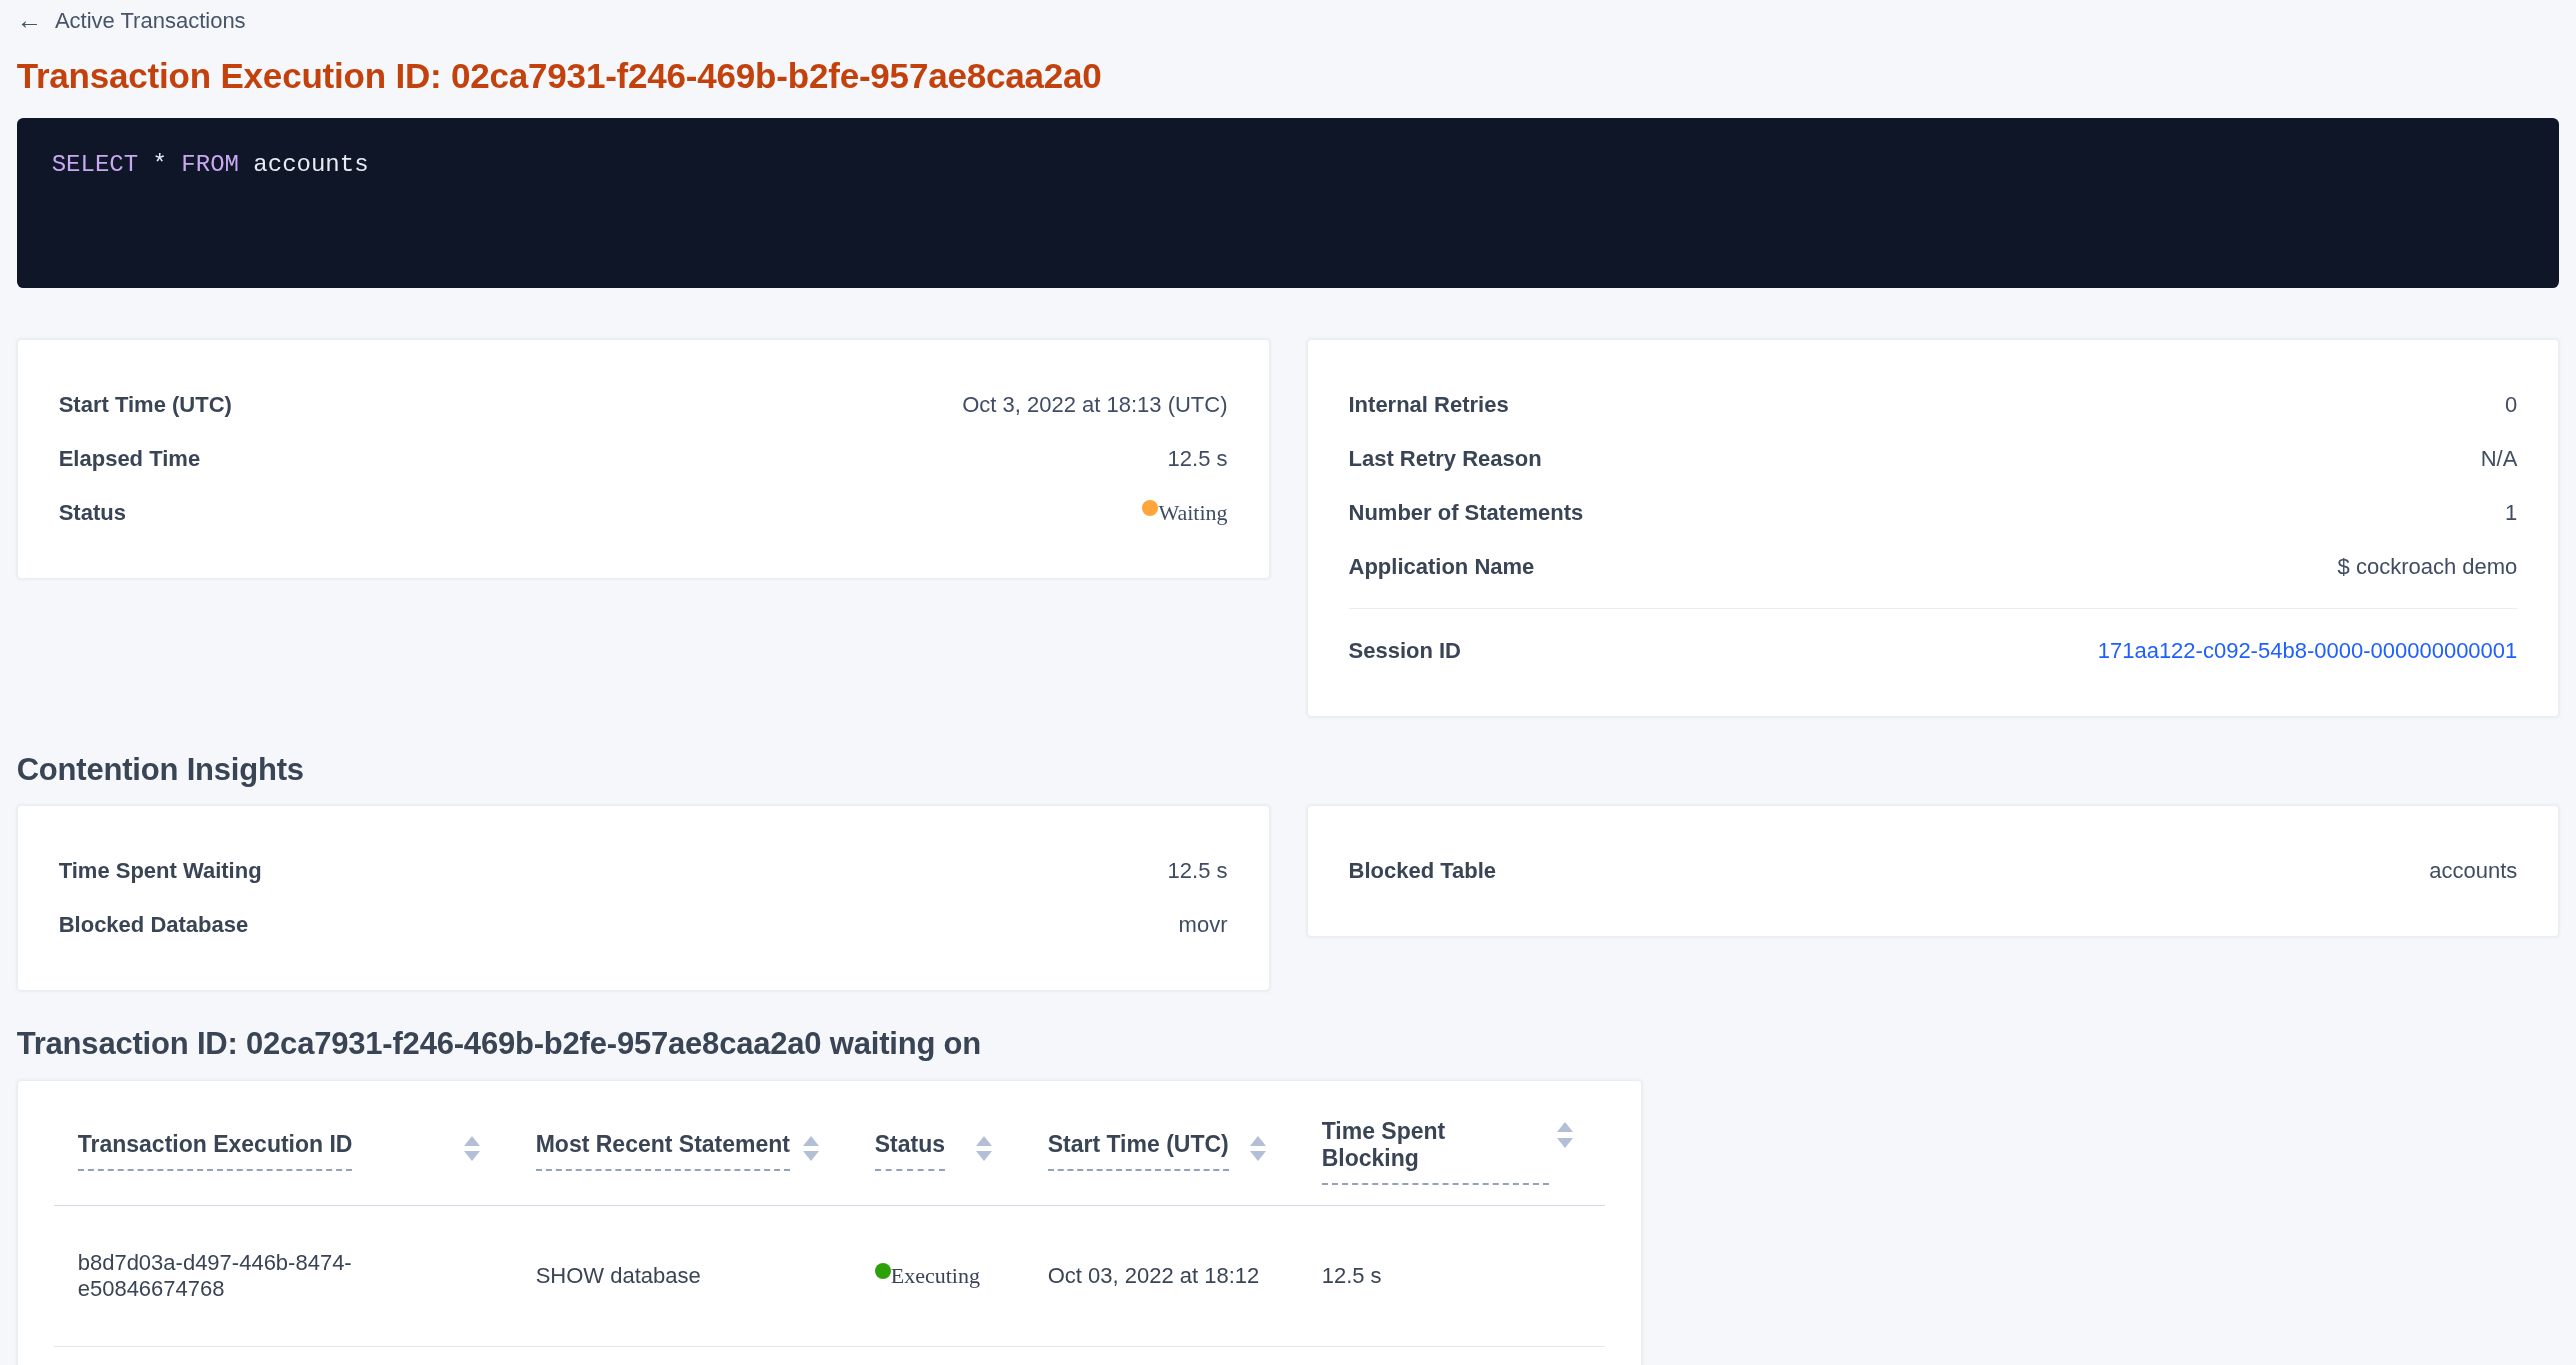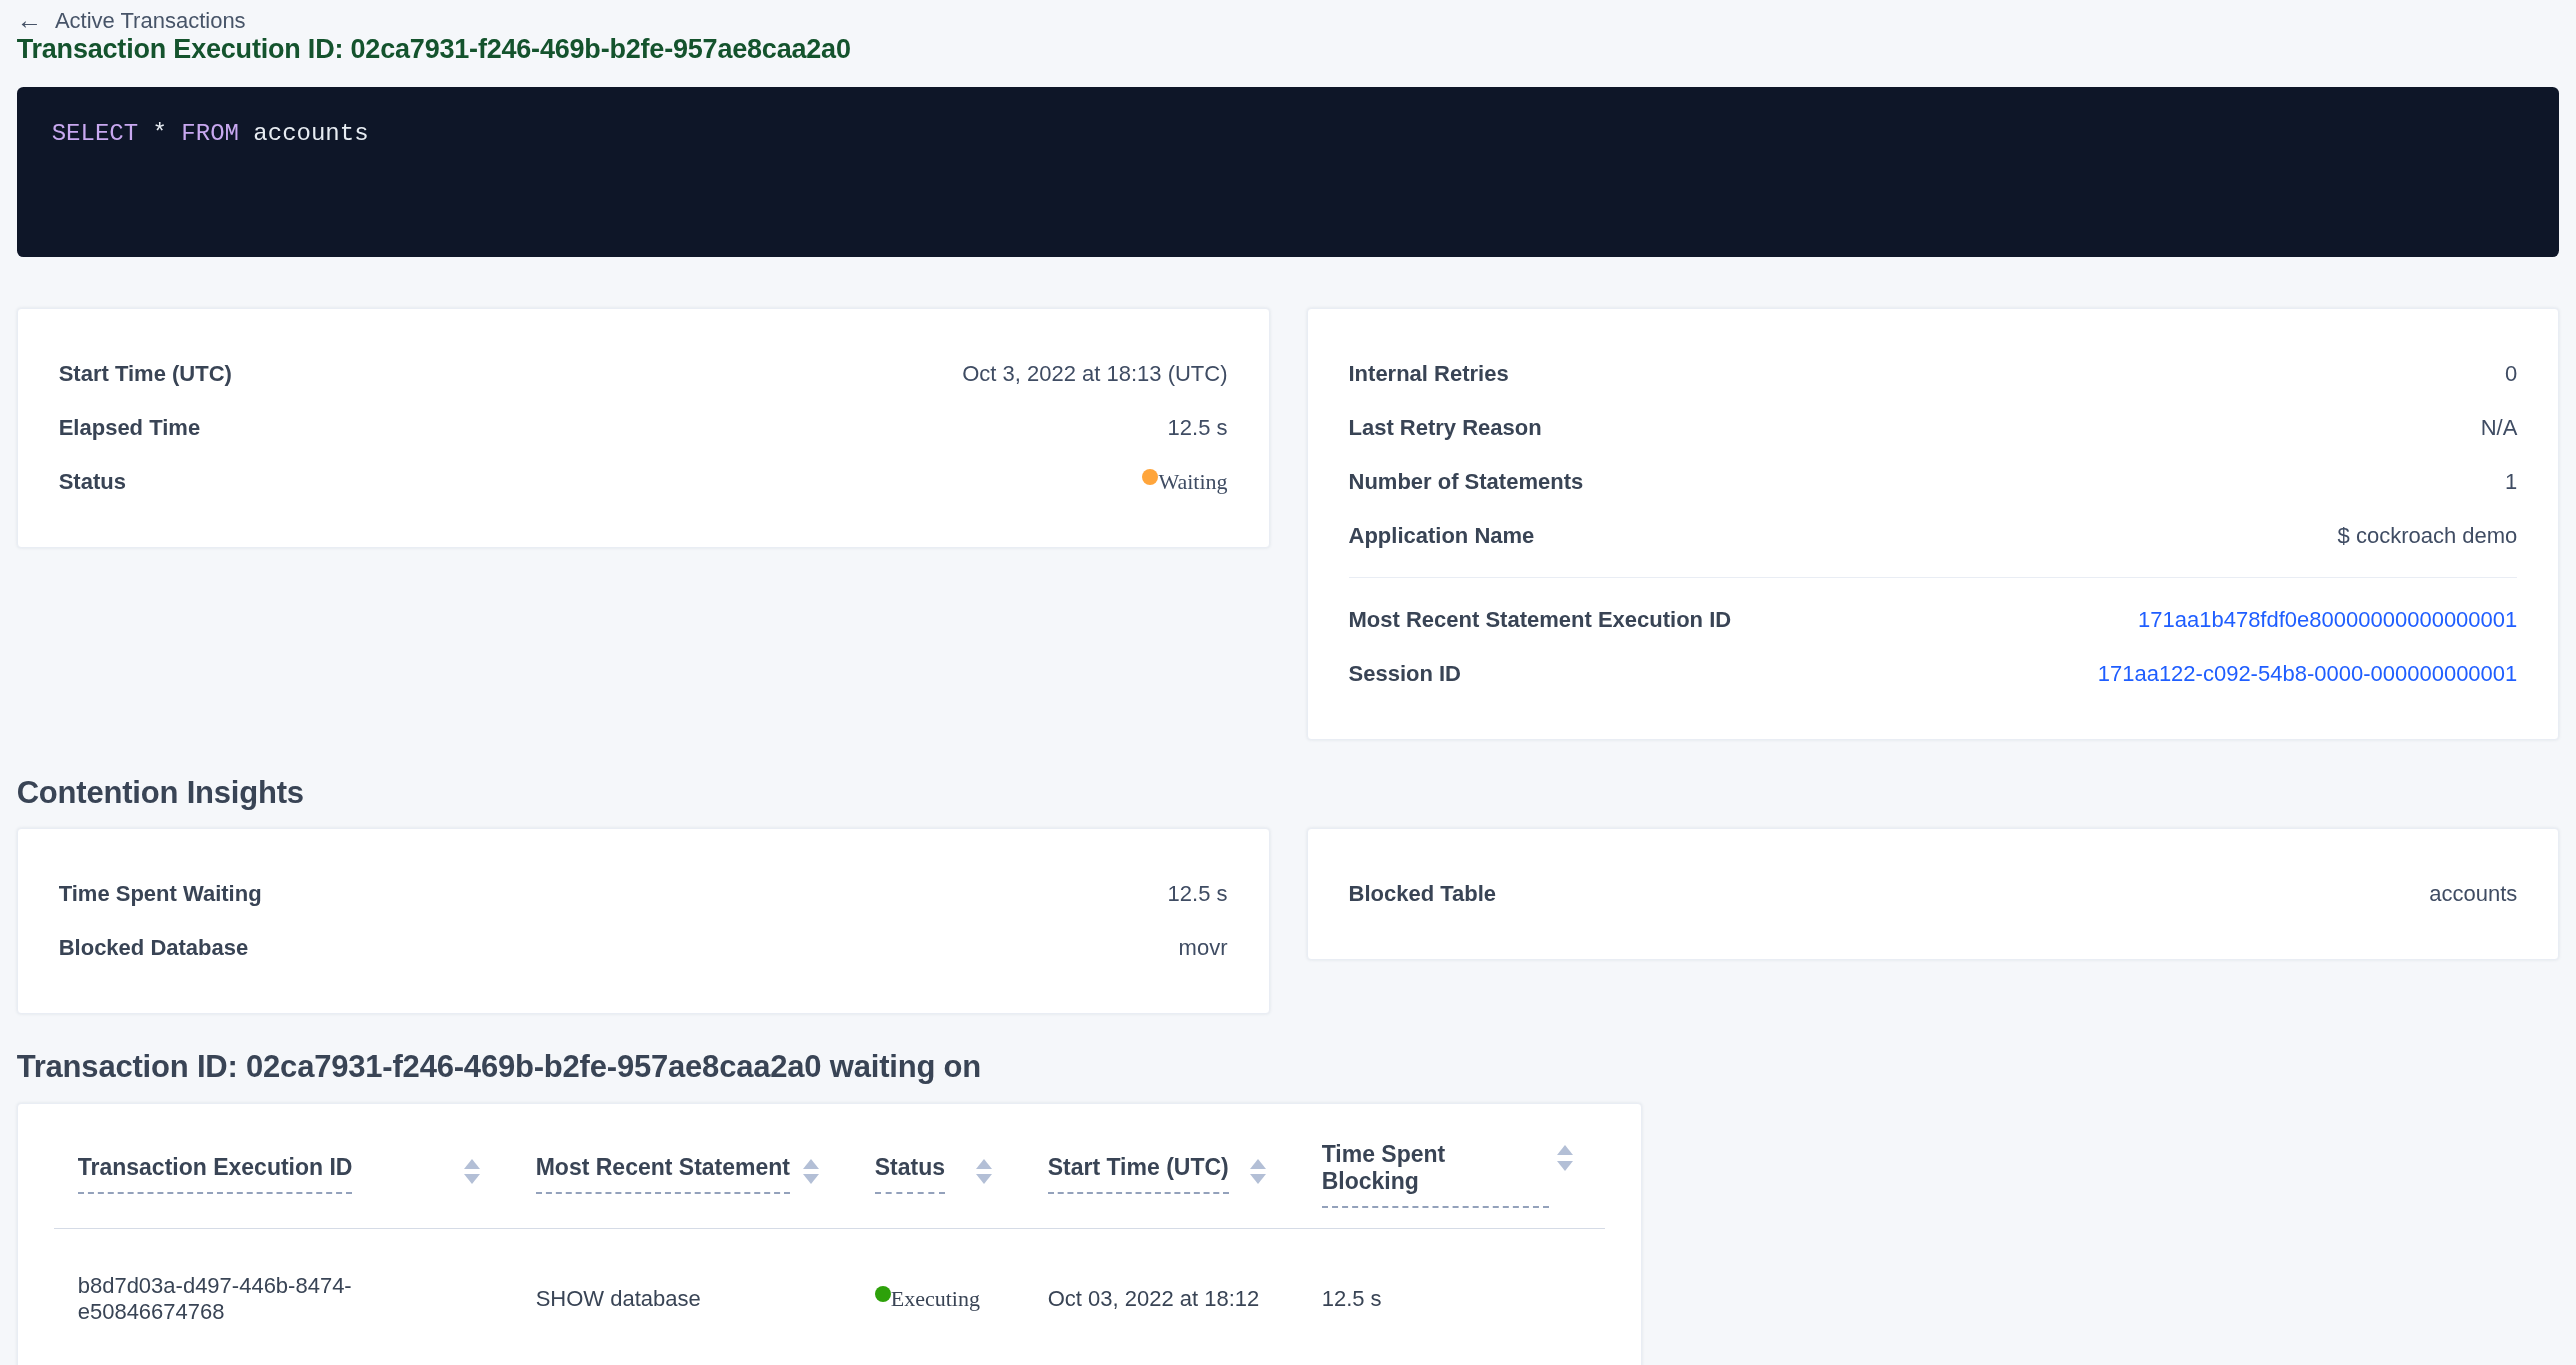--- a/index.html
+++ b/index.html
@@ -13,21 +13,22 @@
   }
   
   .back-row {
     padding-top:8px;
     display:flex; align-items:center; gap:12.7px;
     font-size:22px; color:#475468;
     width:max-content; cursor:pointer;
   }
   .back-arrow { font-size:25.5px; line-height:1; color:#475468; }
   .page-title {
-    font-size:27px; font-weight:700; color:#14532d;
+    margin-top:22px;
+    font-size:35px; font-weight:700; color:#c2410c;
     letter-spacing:-0.2px;
   }
   
   .sql-box {
     margin-top:22px;
     height:170px; width:100%;
     background:#0e1628;
     border-radius:6.4px;
     padding:33px 35px;
     font-family:"Liberation Mono","DejaVu Sans Mono",monospace;
@@ -143,24 +144,20 @@
     </div>
     <div class="kv-row">
       <span class="kv-label">Number of Statements</span>
       <span class="kv-value">1</span>
     </div>
     <div class="kv-row">
       <span class="kv-label">Application Name</span>
       <span class="kv-value">$ cockroach demo</span>
     </div>
     <div class="card-divider"></div>
-    <div class="kv-row">
-      <span class="kv-label">Most Recent Statement Execution ID</span>
-      <span class="kv-value kv-link">171aa1b478fdf0e80000000000000001</span>
-    </div>
     <div class="kv-row">
       <span class="kv-label">Session ID</span>
       <span class="kv-value kv-link">171aa122-c092-54b8-0000-000000000001</span>
     </div>
   </div>
 
 </div>
 
 <div class="section-heading">Contention Insights</div>
 

